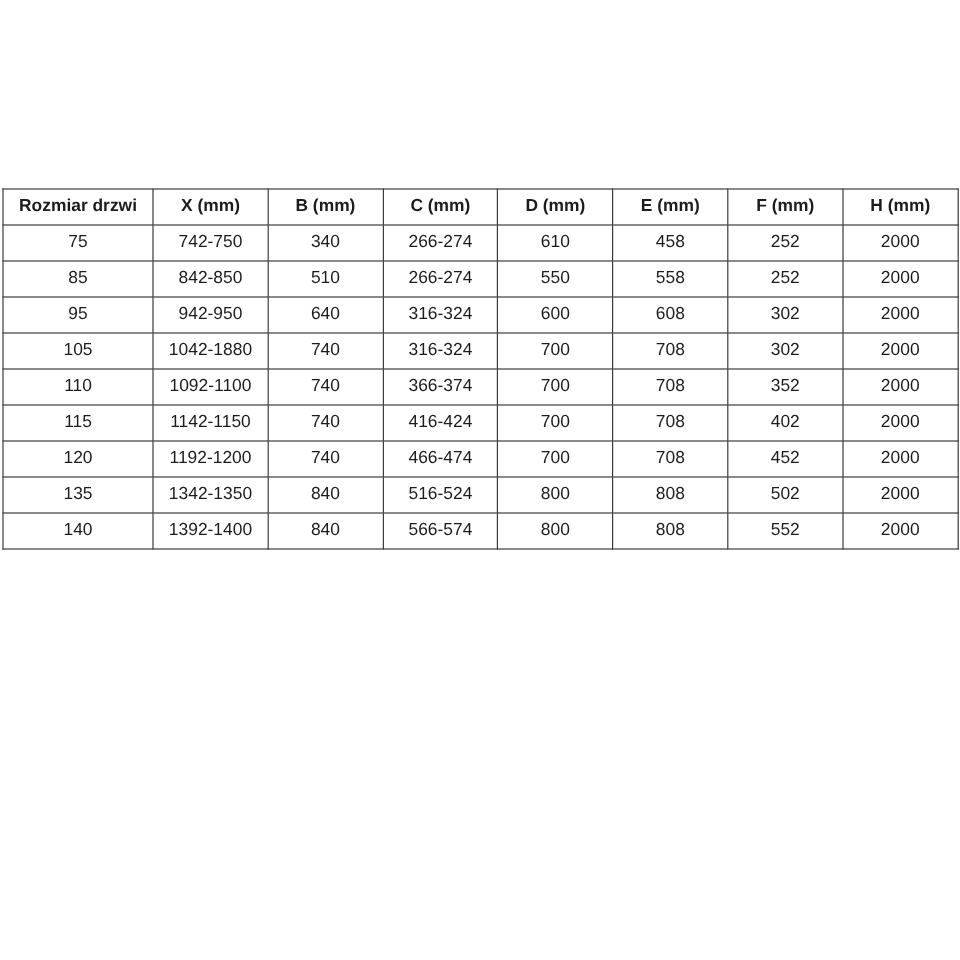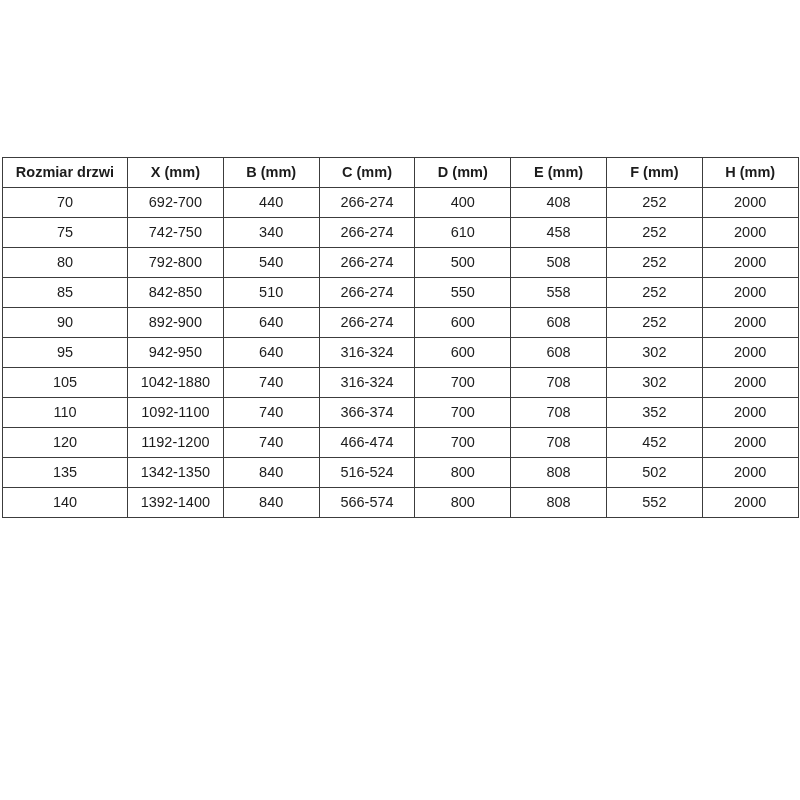--- a/index.html
+++ b/index.html
@@ -67,66 +67,36 @@
         <th>B (mm)</th>
         <th>C (mm)</th>
         <th>D (mm)</th>
         <th>E (mm)</th>
         <th>F (mm)</th>
         <th>H (mm)</th>
       </tr>
     </thead>
     <tbody>
         <tr>
-          <td>70</td>
-          <td>692-700</td>
-          <td>440</td>
-          <td>266-274</td>
-          <td>400</td>
-          <td>408</td>
-          <td>252</td>
-          <td>2000</td>
-        </tr>
-        <tr>
           <td>75</td>
           <td>742-750</td>
           <td>340</td>
           <td>266-274</td>
           <td>610</td>
           <td>458</td>
           <td>252</td>
           <td>2000</td>
         </tr>
         <tr>
-          <td>80</td>
-          <td>792-800</td>
-          <td>540</td>
-          <td>266-274</td>
-          <td>500</td>
-          <td>508</td>
-          <td>252</td>
-          <td>2000</td>
-        </tr>
-        <tr>
           <td>85</td>
           <td>842-850</td>
           <td>510</td>
           <td>266-274</td>
           <td>550</td>
           <td>558</td>
-          <td>252</td>
-          <td>2000</td>
-        </tr>
-        <tr>
-          <td>90</td>
-          <td>892-900</td>
-          <td>640</td>
-          <td>266-274</td>
-          <td>600</td>
-          <td>608</td>
           <td>252</td>
           <td>2000</td>
         </tr>
         <tr>
           <td>95</td>
           <td>942-950</td>
           <td>640</td>
           <td>316-324</td>
           <td>600</td>
           <td>608</td>
@@ -144,20 +114,30 @@
           <td>2000</td>
         </tr>
         <tr>
           <td>110</td>
           <td>1092-1100</td>
           <td>740</td>
           <td>366-374</td>
           <td>700</td>
           <td>708</td>
           <td>352</td>
+          <td>2000</td>
+        </tr>
+        <tr>
+          <td>115</td>
+          <td>1142-1150</td>
+          <td>740</td>
+          <td>416-424</td>
+          <td>700</td>
+          <td>708</td>
+          <td>402</td>
           <td>2000</td>
         </tr>
         <tr>
           <td>120</td>
           <td>1192-1200</td>
           <td>740</td>
           <td>466-474</td>
           <td>700</td>
           <td>708</td>
           <td>452</td>

